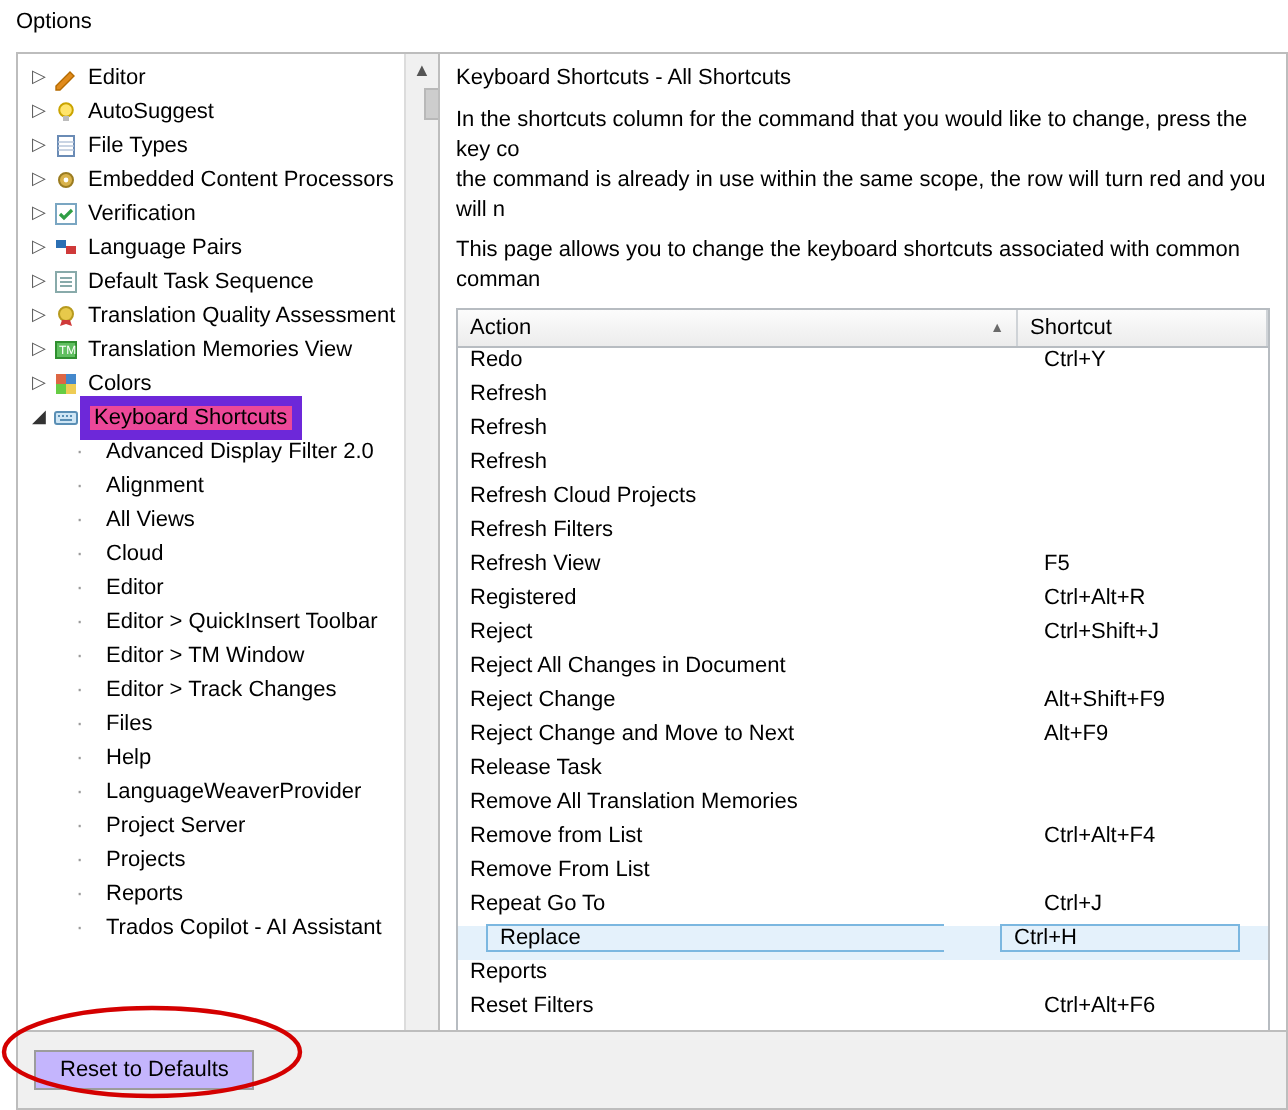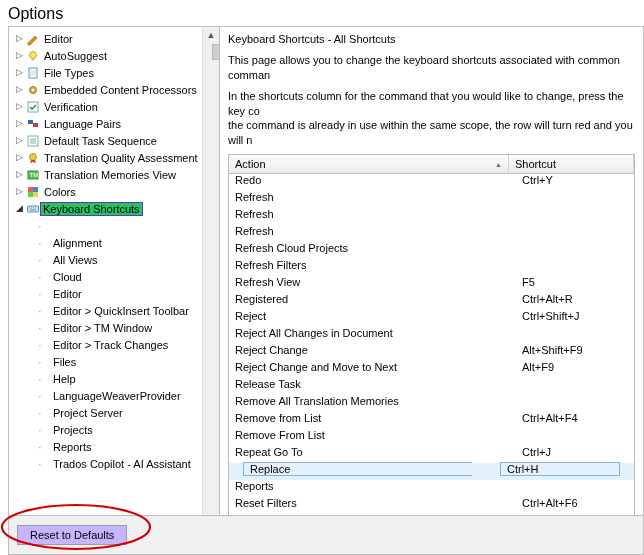--- a/index.html
+++ b/index.html
@@ -1,25 +1,25 @@
 <!DOCTYPE html>
 <html><head>
 <meta charset="utf-8">
 <style>
 html,body{margin:0;padding:0;font-family:"Segoe UI",Tahoma,sans-serif;font-size:11px;color:#000;background:#fff;overflow:hidden}
 .window{width:644px;height:555px;position:relative;background:#fff}
-.titlebar{padding:5px 8px;font-size:16px}
+.titlebar{padding:5px 8px;font-size:11px}
 .content{position:absolute;top:26px;left:8px;right:0;bottom:0;display:flex}
 .left-pane{width:210px;border:1px solid #bdbdbd;border-right:none;background:#fff;display:flex;flex-direction:column}
 .tree-wrap{flex:1;overflow:hidden;position:relative}
 .tree{padding:3px 0 3px 3px}
 .tree-row{display:flex;align-items:center;height:17px;padding-left:2px;white-space:nowrap}
 .tw{display:inline-block;width:11px;text-align:center;color:#5b5b5b;font-size:9px;line-height:1}
 .ic{display:inline-flex;width:16px;height:14px;align-items:center;justify-content:center;margin-right:2px}
-.tree-row.sel .lbl{background:#22c55e;border:1px solid #6d28d9;padding:0 2px;margin-left:-3px}
+.tree-row.sel .lbl{background:#ec4899;border:5px solid #6d28d9;padding:0 2px;margin-left:-3px}
 .lbl{padding:0 1px}
 .sub .tree-row{padding-left:26px}
 .sub .tw-dash{display:inline-block;width:14px;color:#9a9a9a}
 .vscroll{width:16px;background:#f0f0f0;border-left:1px solid #dcdcdc;display:flex;flex-direction:column;align-items:center}
 .vscroll .arrow{height:16px;line-height:16px;font-size:9px;color:#555;cursor:pointer}
 .vscroll .thumb{width:10px;background:#cdcdcd;border:1px solid #b8b8b8;margin:1px 0}
 .right-pane{flex:1;border:1px solid #bdbdbd;border-left:1px solid #bdbdbd;padding:6px 8px 0 8px;overflow:hidden;display:flex;flex-direction:column}
 .rp-title{font-size:11px;font-weight:normal;margin-bottom:8px}
 .rp-desc{font-size:11px;line-height:1.35;margin-bottom:6px}
 .grid{border:1px solid #b7bcc1;border-bottom:none;flex:1;overflow:hidden}
@@ -160,20 +160,21 @@
                   <svg width="14" height="14">
                     <rect x="1.5" y="4" width="11" height="6" rx="1" fill="#cfe6f5" stroke="#5a8fb5"></rect>
                     <path d="M3 6h1M5 6h1M7 6h1M9 6h1M4 8h6" stroke="#5a8fb5" stroke-width="0.9"></path>
                   </svg>
                 </span>
                 <span class="lbl">Keyboard Shortcuts</span>
               </div>
               <div class="sub">
                 <div class="tree-row">
                   <span class="tw-dash">·</span>
+                  <span class="lbl">Advanced Display Filter 2.0</span>
                 </div>
                 <div class="tree-row">
                   <span class="tw-dash">·</span>
                   <span class="lbl">Alignment</span>
                 </div>
                 <div class="tree-row">
                   <span class="tw-dash">·</span>
                   <span class="lbl">All Views</span>
                 </div>
                 <div class="tree-row">
@@ -232,25 +233,25 @@
           <div style="flex:1;position:relative">
             <div class="thumb" style="position:absolute;top:0;height:14px;left:1px;right:1px"></div>
           </div>
           <div class="arrow">▼</div>
         </div>
       </div>
     </div>
 
     <div class="right-pane">
       <div class="rp-title">Keyboard Shortcuts - All Shortcuts</div>
-      <div class="rp-desc">This page allows you to change the keyboard shortcuts associated with common comman</div>
       <div class="rp-desc">
         <span>In the shortcuts column for the command that you would like to change, press the key co</span><br>
         <span>the command is already in use within the same scope, the row will turn red and you will n</span>
       </div>
+      <div class="rp-desc">This page allows you to change the keyboard shortcuts associated with common comman</div>
 
       <div class="grid">
         <div class="ghead">
           <div class="gc action">
             <span>Action</span>
             <span class="sort-ind">▲</span>
           </div>
           <div class="gc short">Shortcut</div>
         </div>
         <div class="gbody" id="gbody">

